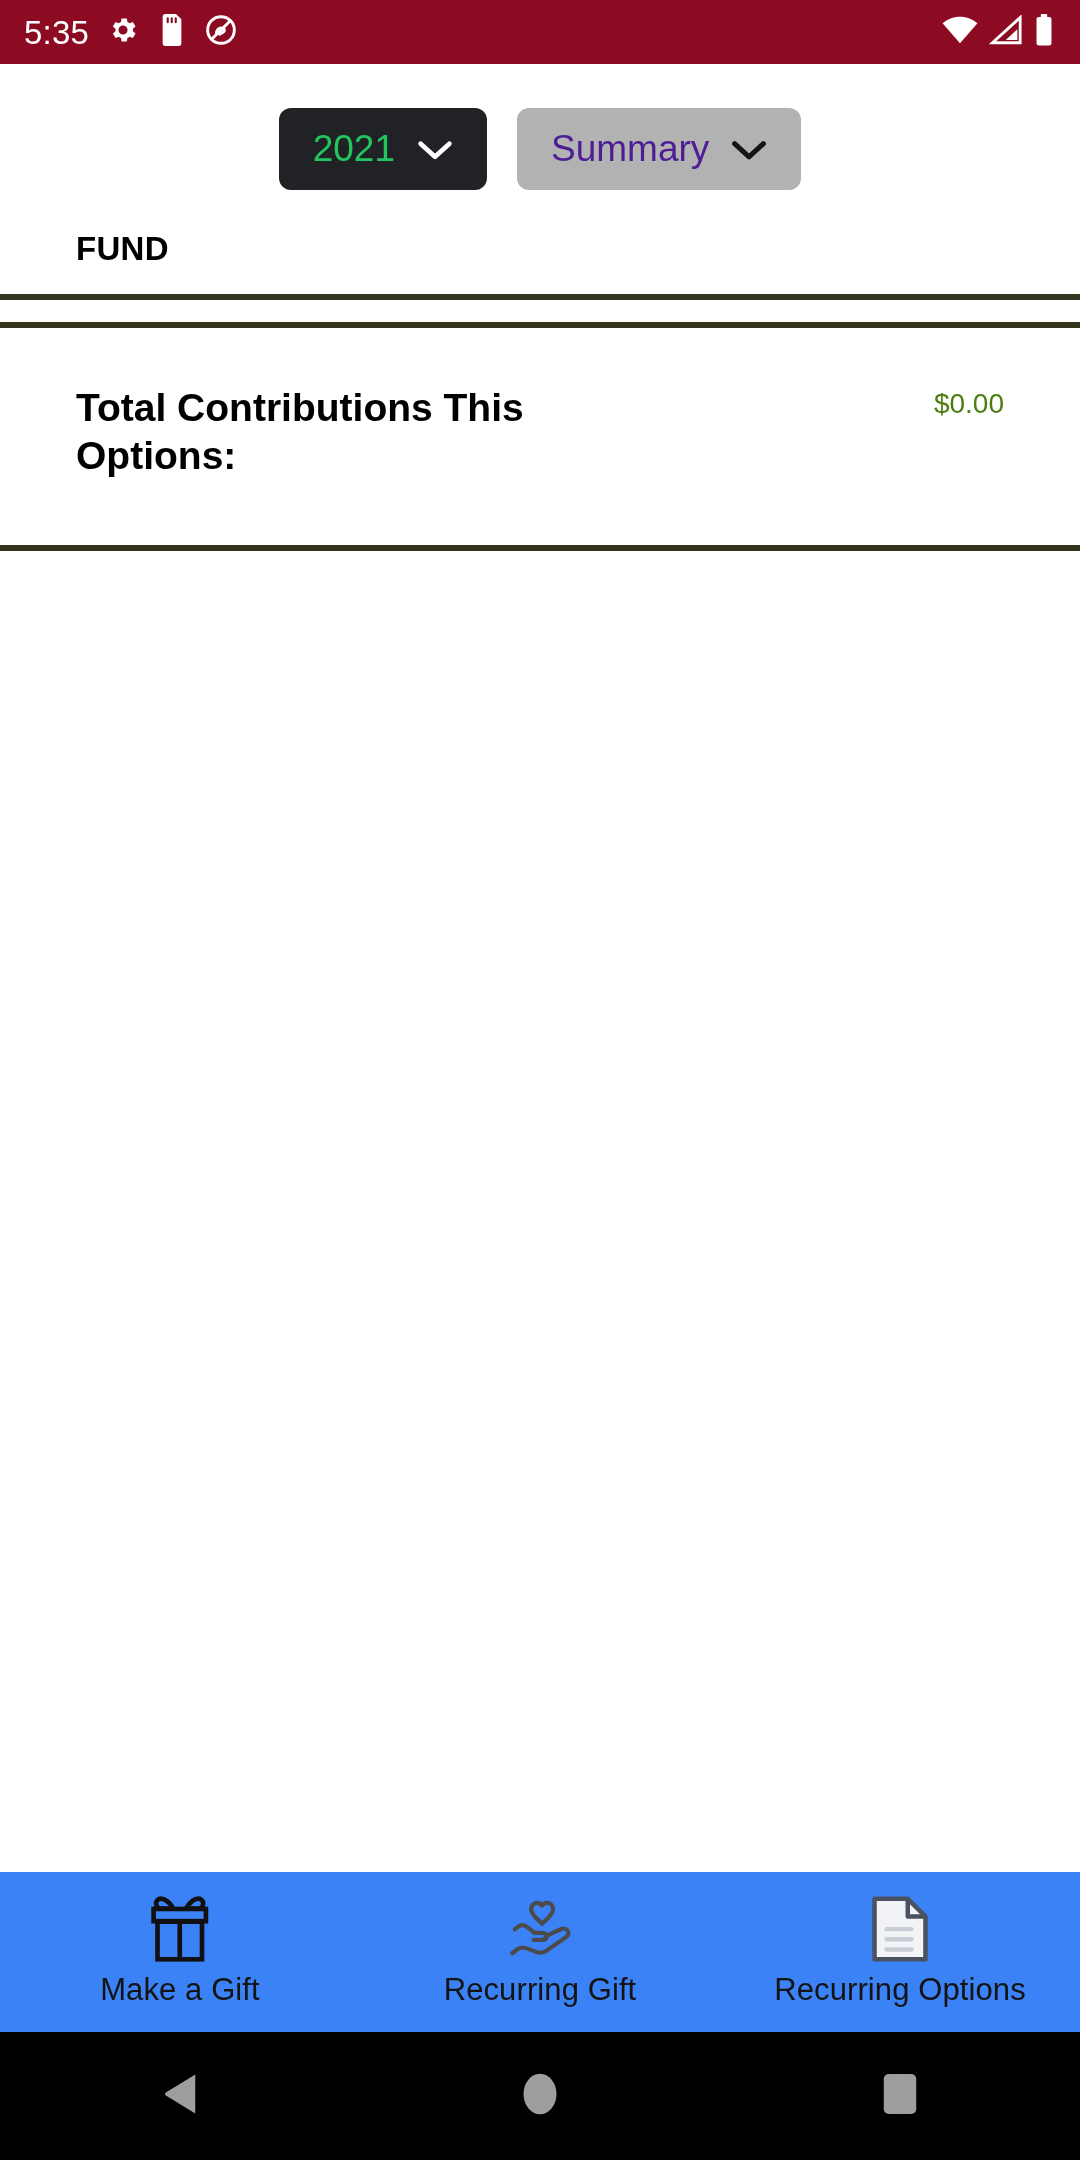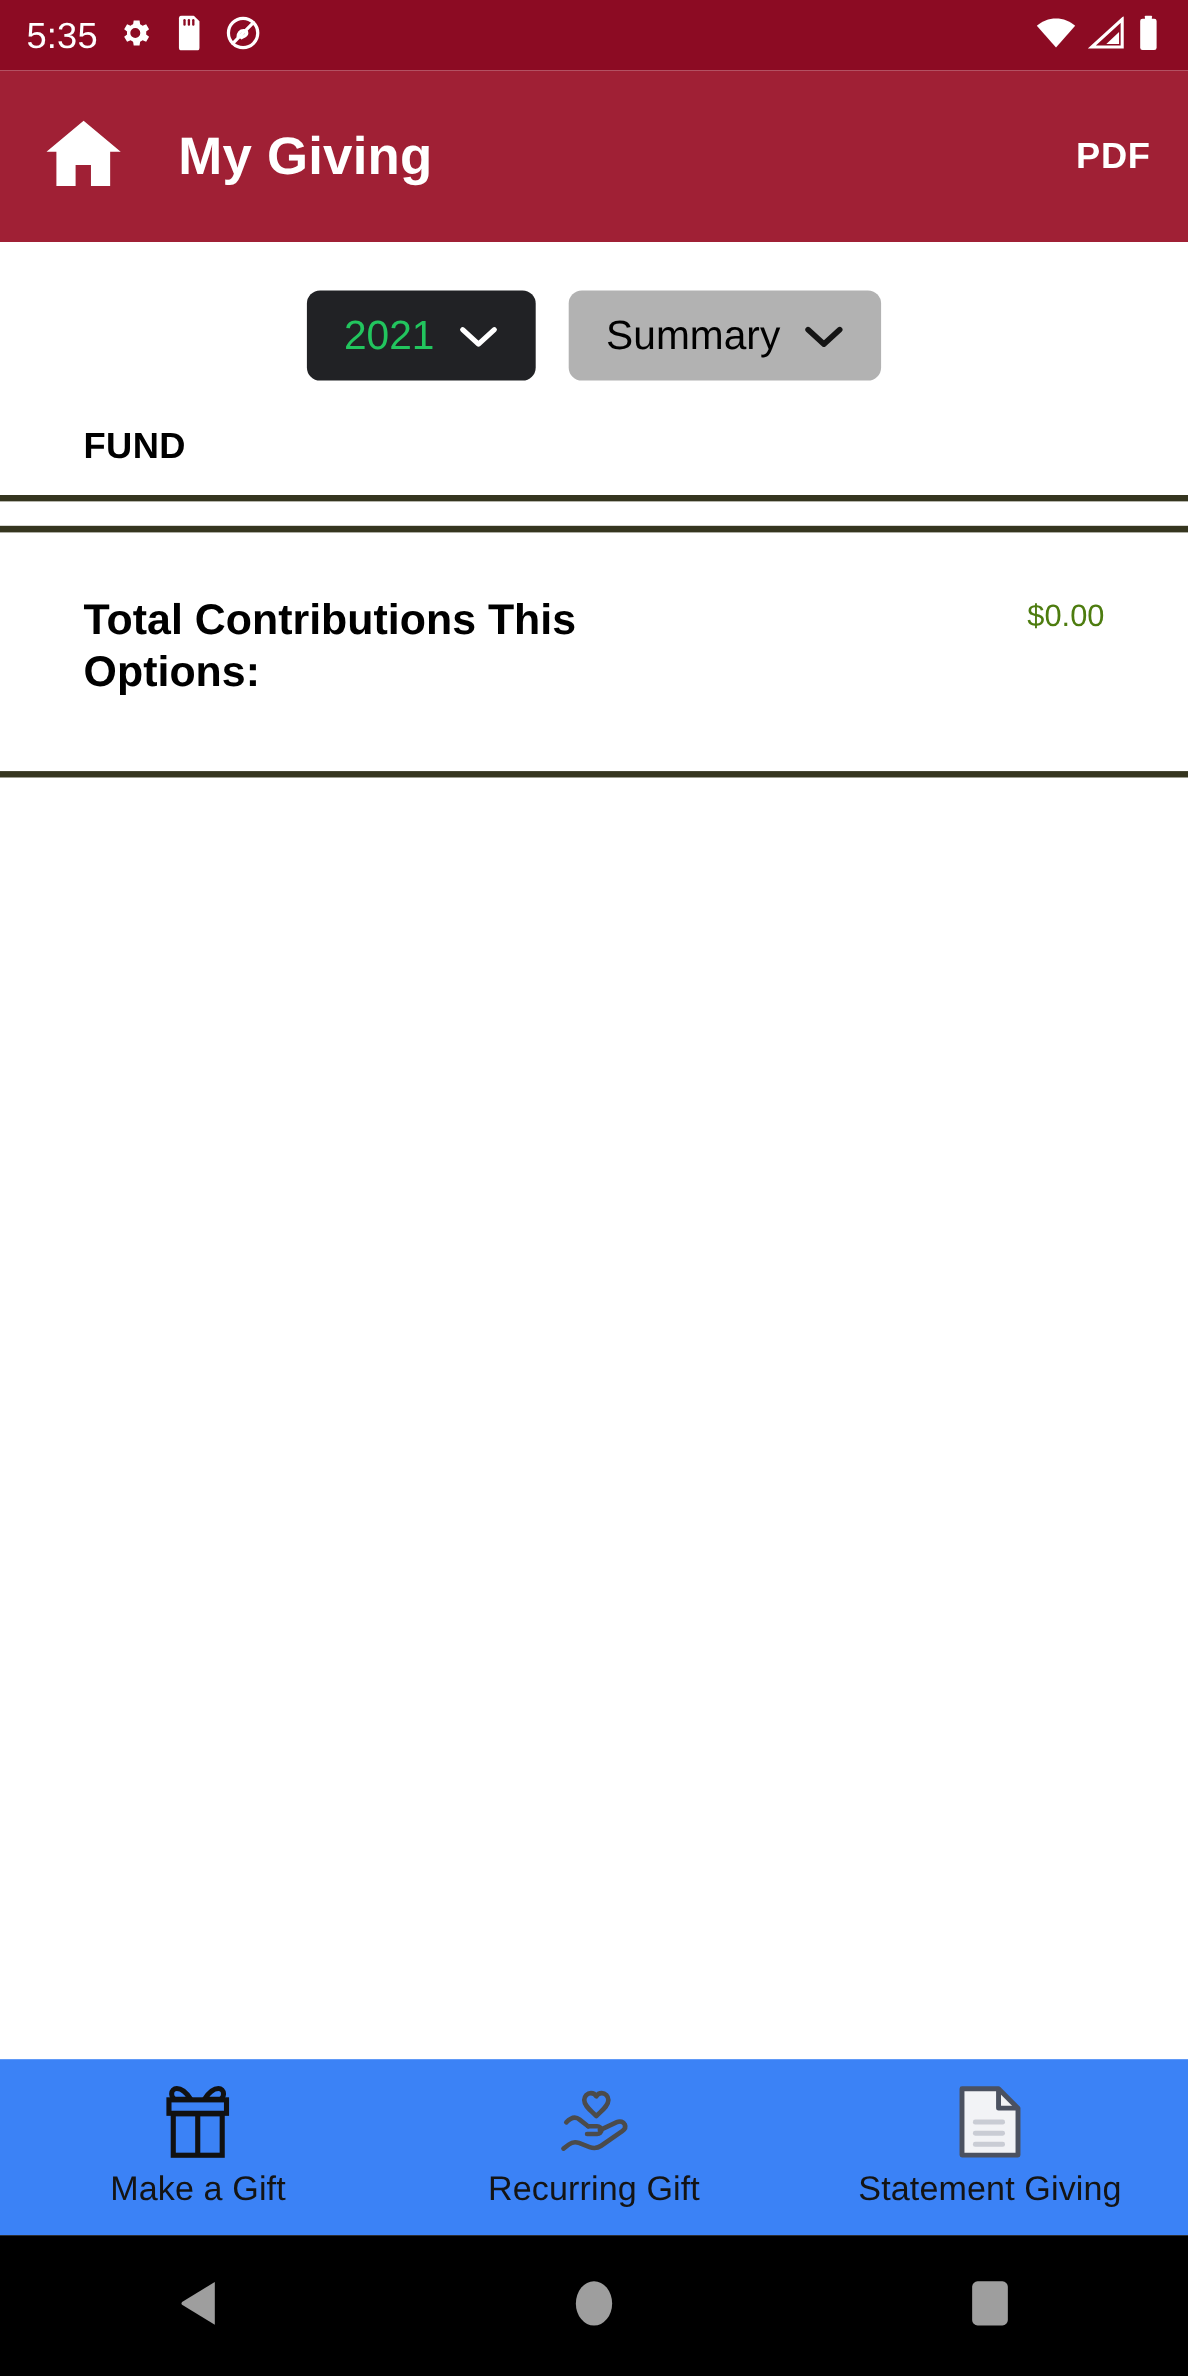--- a/index.html
+++ b/index.html
@@ -105,21 +105,21 @@
     white-space: nowrap;
   }
   .chip.dark {
     background: #212225;
     color: #22c55e;
     min-width: 178px;
     text-align: right;
   }
   .chip.grey {
     background: #b2b2b2;
-    color: #000000;
+    color: #4c1d95;
     min-width: 210px;
   }
   .chev { display: block; flex: 0 0 auto; }
 
   
   .table-area {
     flex: 1 1 auto;
     display: flex;
     flex-direction: column;
     background: #ffffff;
@@ -262,31 +262,20 @@
       </span>
       <span class="sb-ico">
         <svg width="20" height="32" viewBox="0 0 14 24" fill="#ffffff">
           <rect x="4.6" y="0" width="4.8" height="2.6" rx="0.6"></rect>
           <rect x="1.4" y="2.2" width="11.2" height="21.4" rx="1.6"></rect>
         </svg>
       </span>
     </div>
   </div>
 
-  <div class="app-bar">
-    <div class="home-btn">
-      <span>
-        <svg width="70" height="64" viewBox="0 0 24 22" fill="#ffffff">
-          <path d="M12 0.6L0.4 10.3h3.1V21h6V14.4h4.8V21h6V10.3h3.3L12 0.6z"></path>
-        </svg>
-      </span>
-    </div>
-    <div class="app-title">My Giving</div>
-    <div class="pdf-btn">PDF</div>
-  </div>
 
   <div class="filter-bar">
     <div class="chip dark">
       <span>2021</span>
       <span class="chev">
         <svg width="36" height="22" viewBox="0 0 20 12" fill="none" stroke="#ffffff" stroke-width="2.6" stroke-linecap="round" stroke-linejoin="round">
           <path d="M2 2.5L10 9.8 18 2.5"></path>
         </svg>
       </span>
     </div>
@@ -348,21 +337,21 @@
     <div class="nav-item">
       <span class="nav-icon">
         <svg width="58" height="66" viewBox="0 0 24 28" fill="none">
           <path d="M1.2 1.2h14.1l7.5 7.5v18.1H1.2V1.2z" fill="#f2f3f6" stroke="#4b5160" stroke-width="1.9" stroke-linejoin="round"></path>
           <path d="M15.3 1.2v7.5h7.5" fill="none" stroke="#4b5160" stroke-width="1.9" stroke-linejoin="round"></path>
           <rect x="5.4" y="13.1" width="12.4" height="1.9" rx="0.9" fill="#c9ccd4"></rect>
           <rect x="5.4" y="17.4" width="12.4" height="1.9" rx="0.9" fill="#c9ccd4"></rect>
           <rect x="5.4" y="21.7" width="12.4" height="1.9" rx="0.9" fill="#c9ccd4"></rect>
         </svg>
       </span>
-      <span class="nav-label">Statement Giving</span>
+      <span class="nav-label">Recurring Options</span>
     </div>
   </div>
 
   <div class="sys-nav">
     <div class="sys-btn">
       <span>
         <svg width="36" height="42" viewBox="0 0 18 22" fill="#9e9e9e">
           <path d="M17 0.8L1.6 10.2c-.6.4-.6 1.2 0 1.6L17 21.2V0.8z"></path>
         </svg>
       </span>

